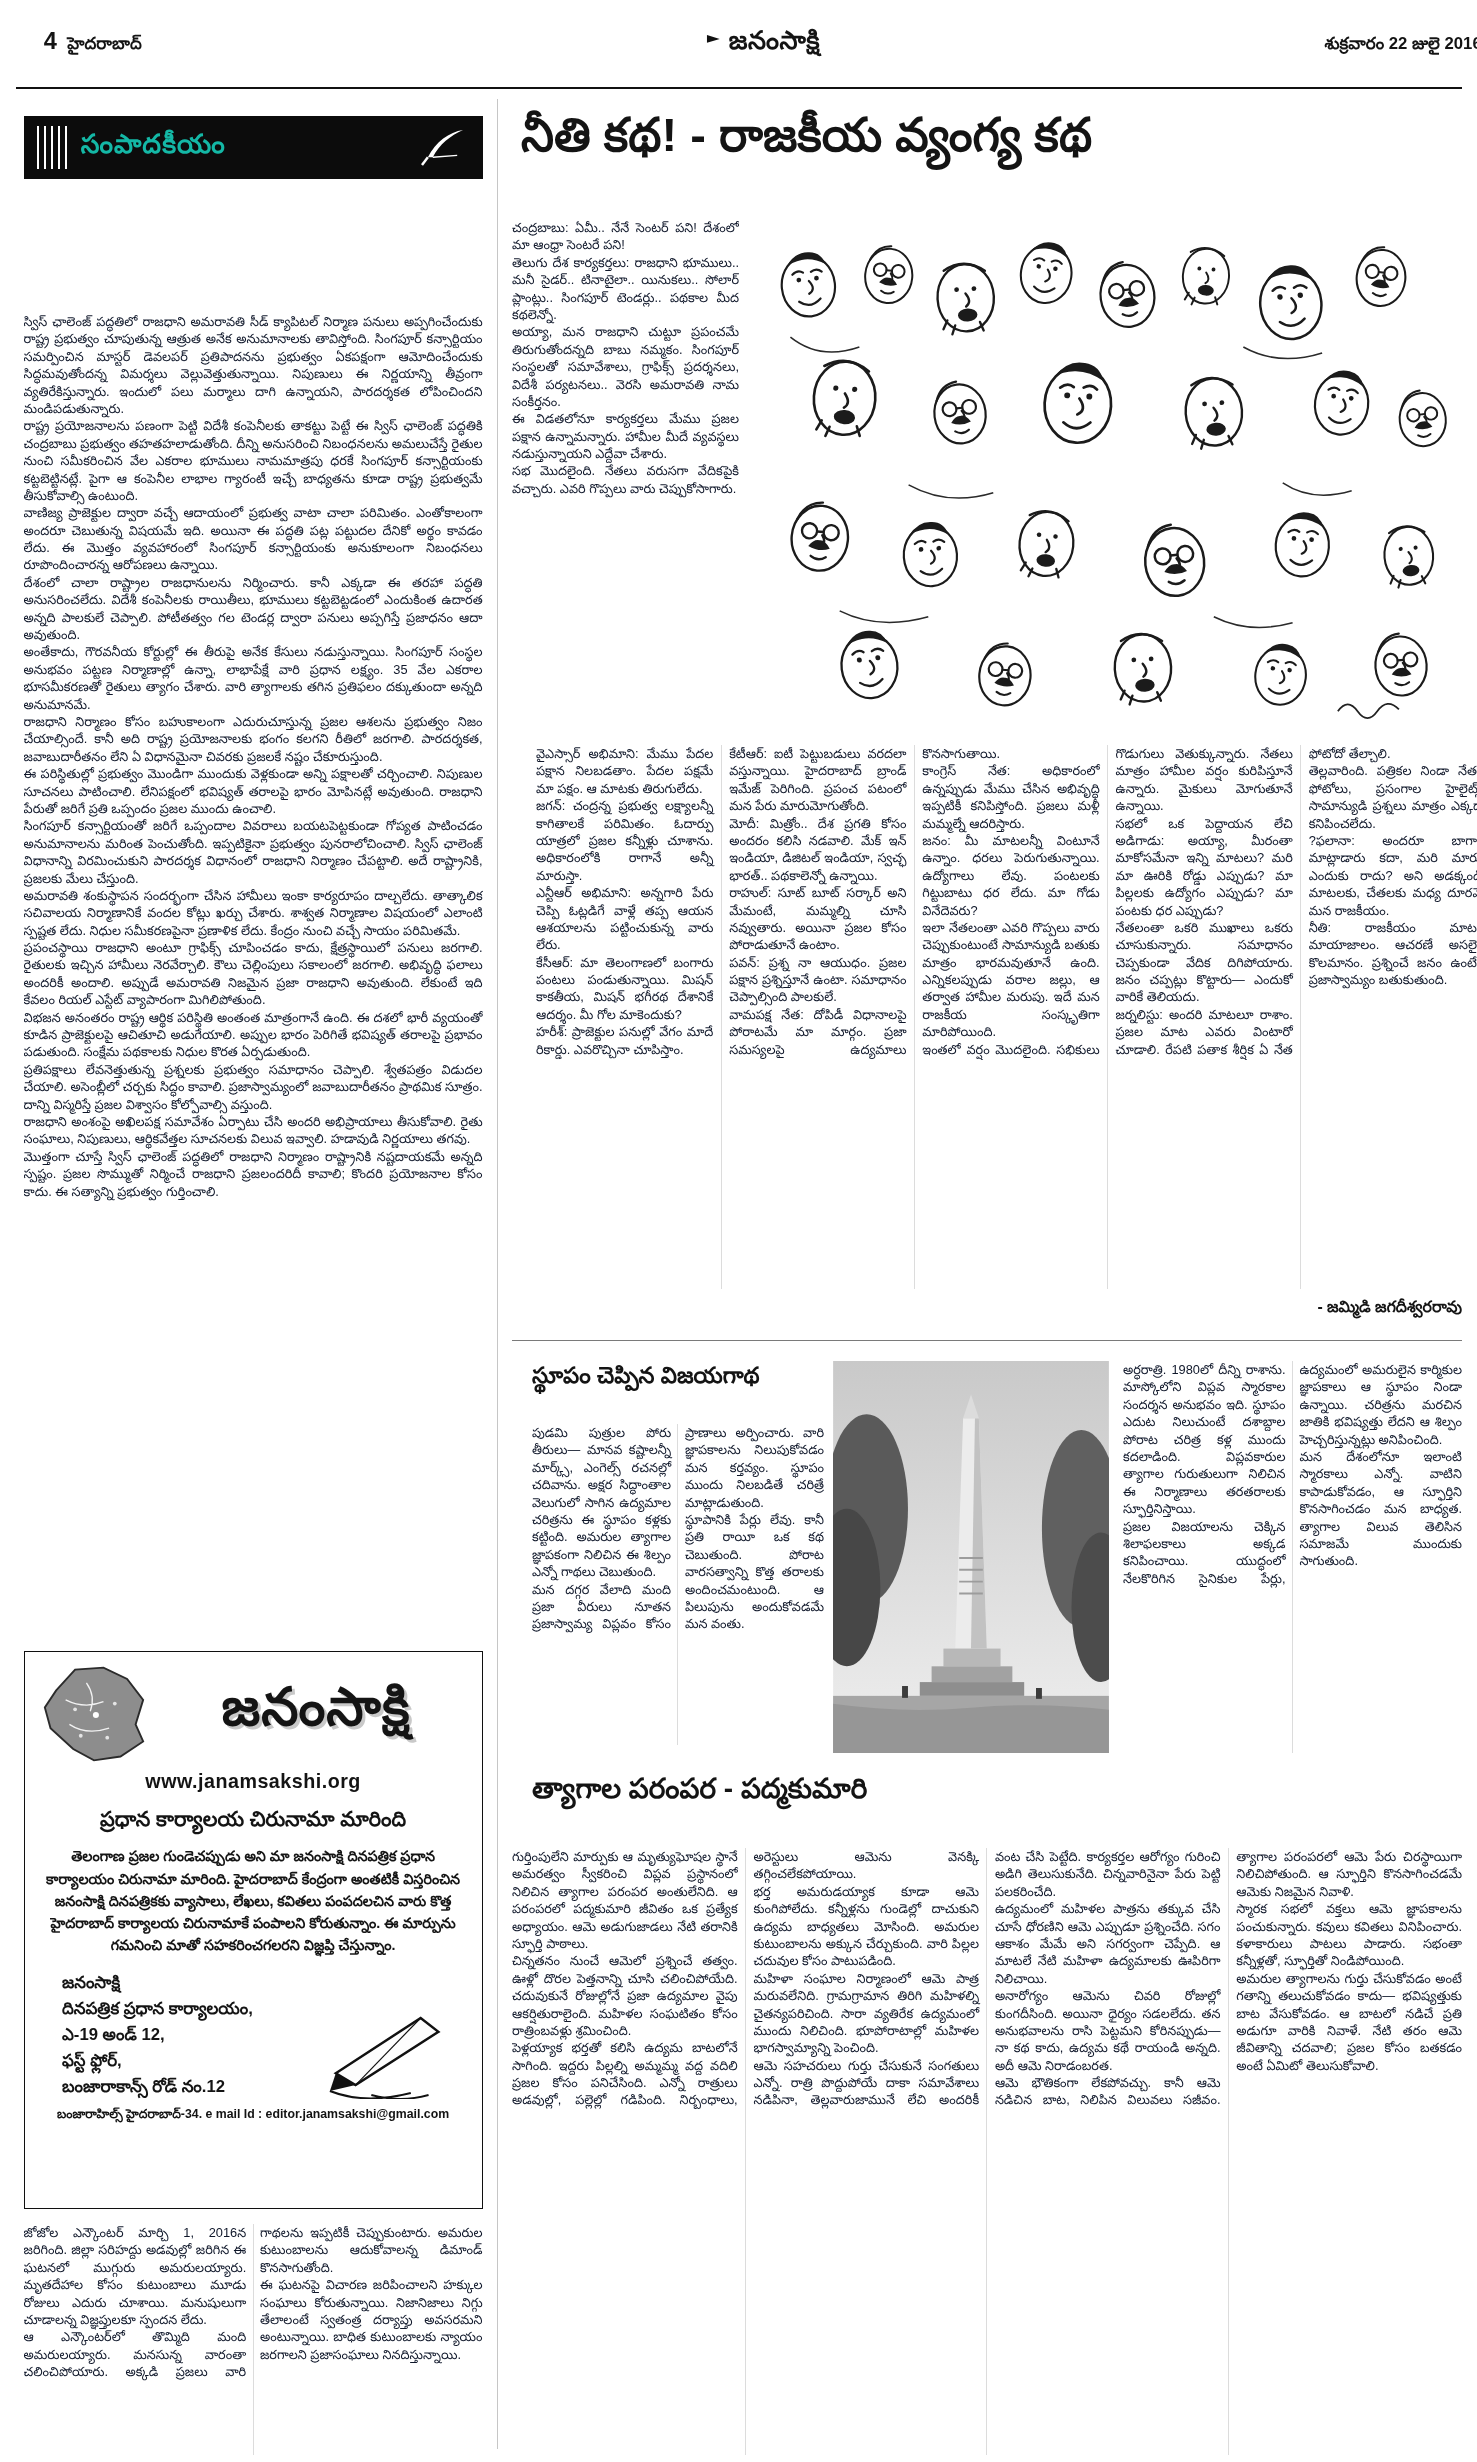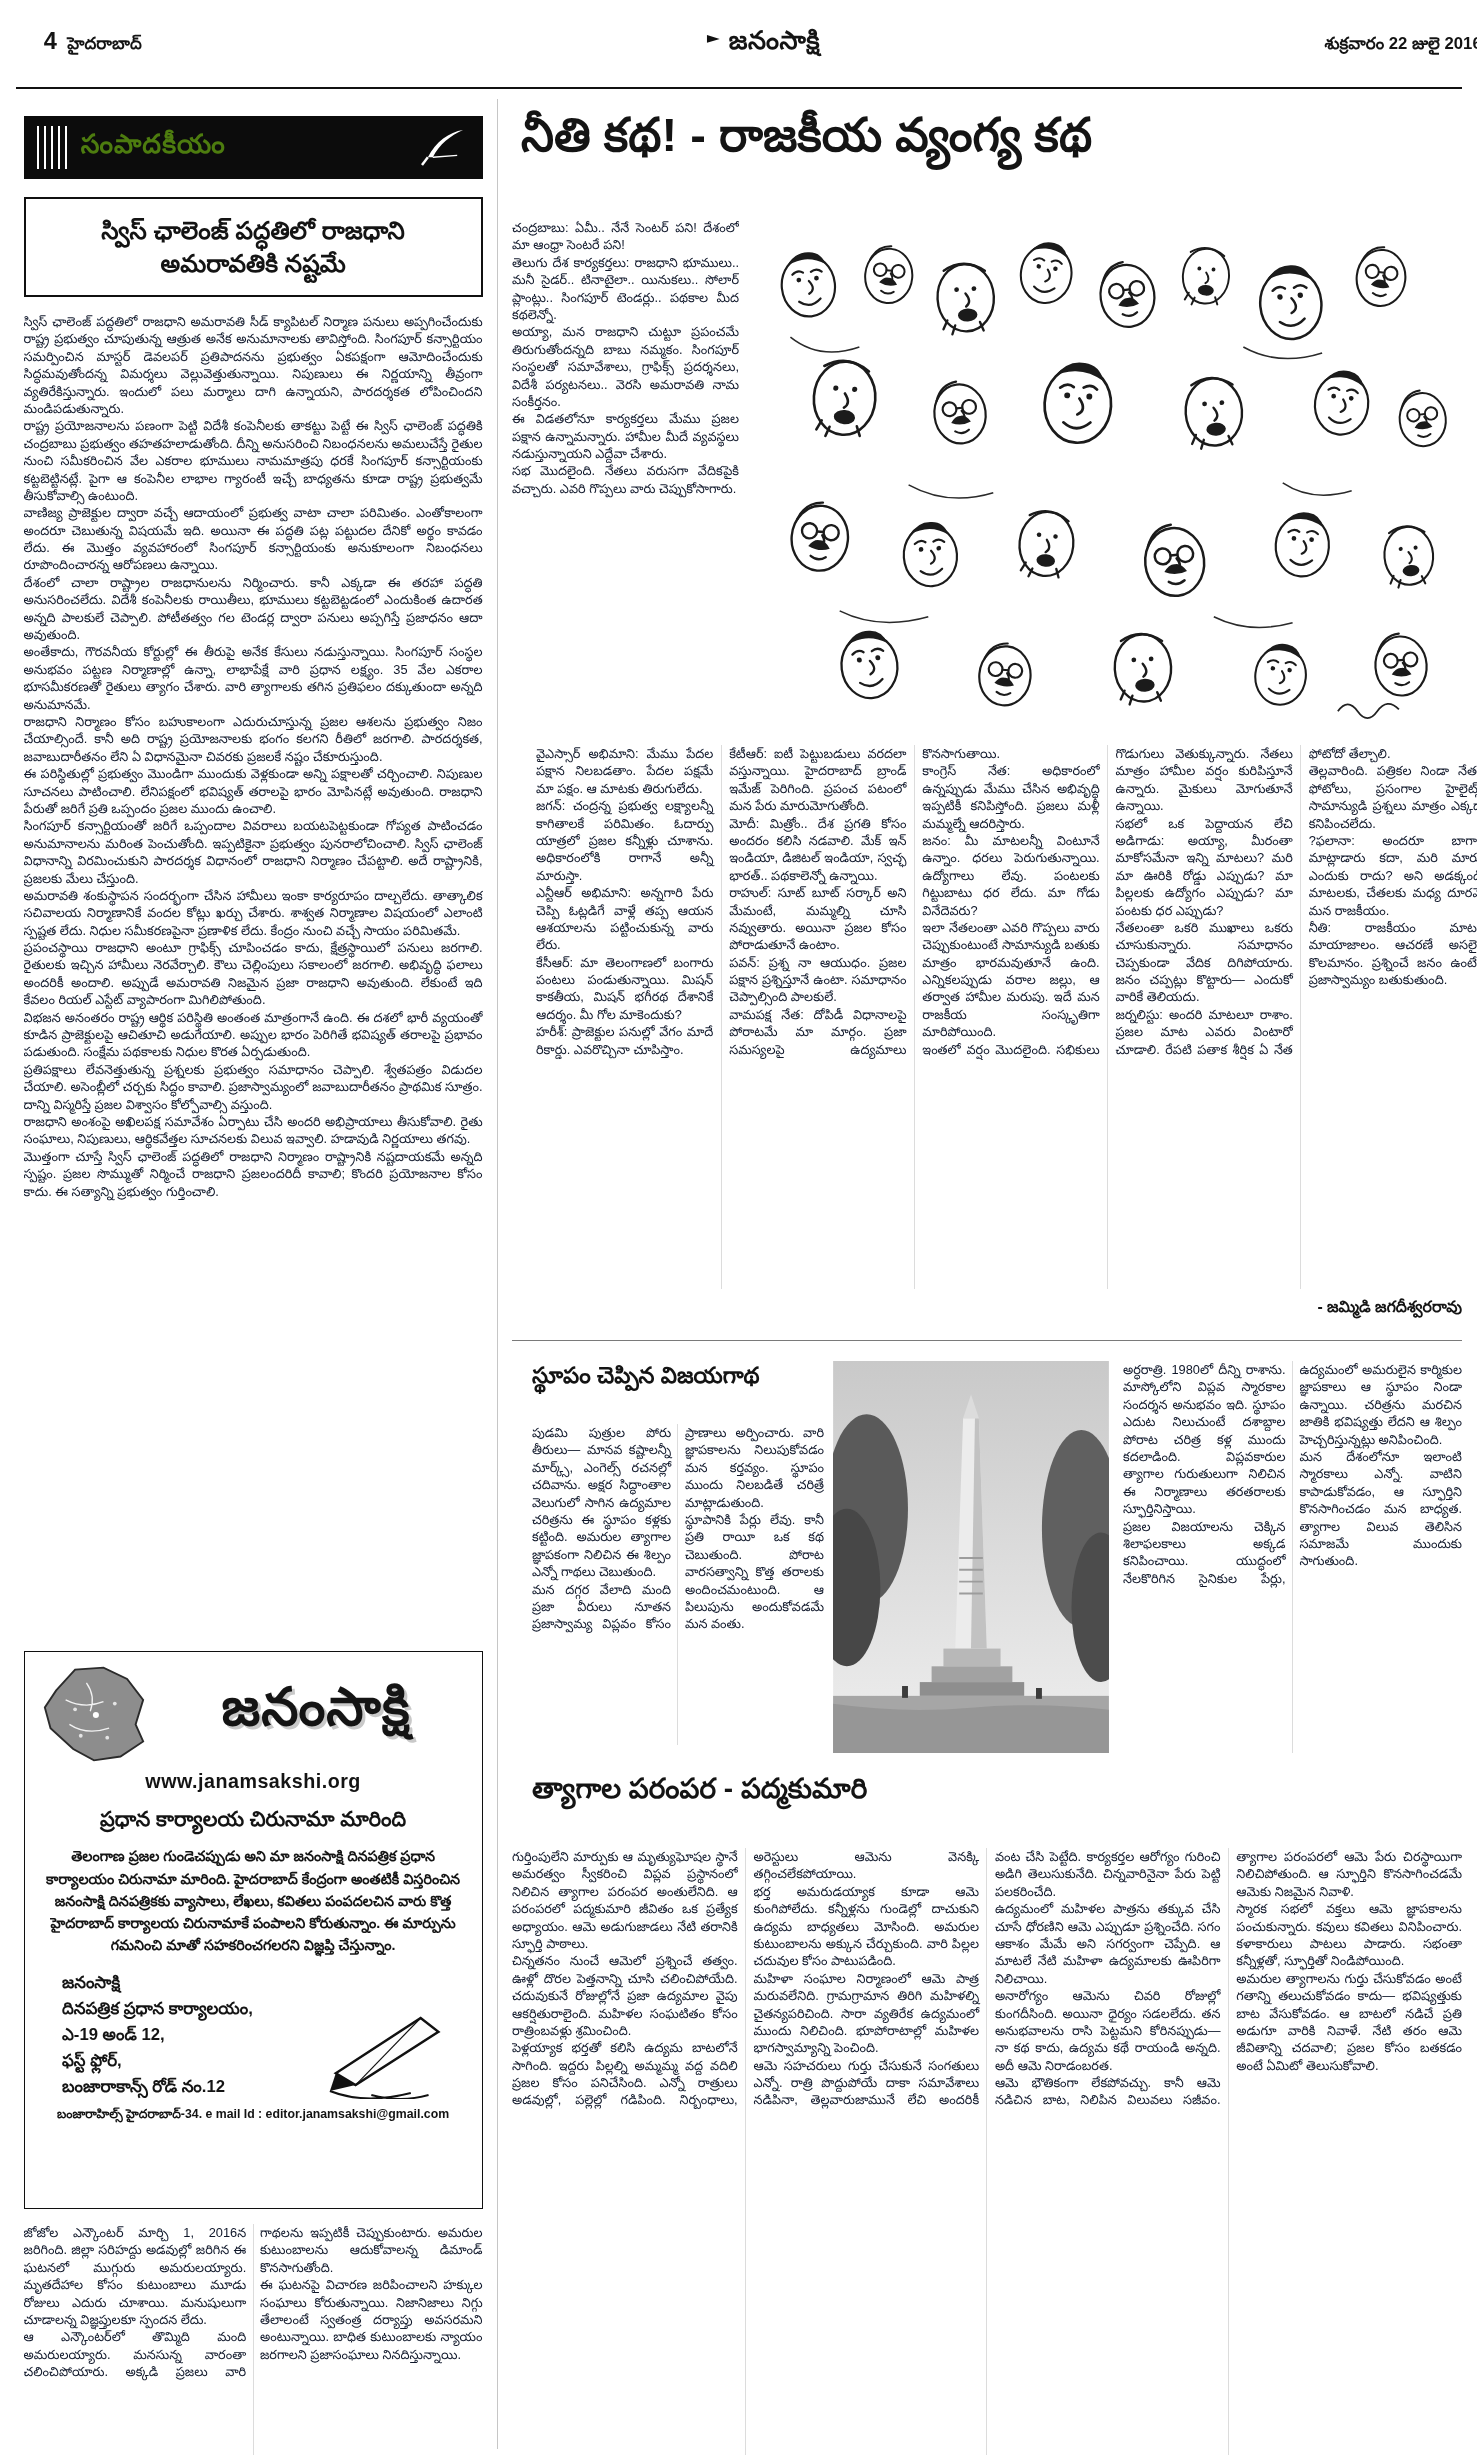--- a/index.html
+++ b/index.html
@@ -24,21 +24,21 @@
   .topbar .ctr { flex:1; text-align:center; font-size:25.6px; font-weight:bold; letter-spacing:0.5px; }
   .topbar .rgt { width:414px; text-align:right; font-size:16.7px; font-weight:bold; }
   .hdr-rule { left:15.8px; top:87px; width:1446px; border-top:2px solid #111; }
   .vrule { left:497px; top:99px; width:0; height:2350px; border-left:1px solid #c6c6c6; }
 
   
   .ed-banner { left:23.6px; top:116px; width:459px; height:63px; background:#0c0c0c;
     display:flex; align-items:center; padding:0 13.8px; }
   .ed-stripes { width:29.6px; height:43px; margin-right:13.8px;
     background:repeating-linear-gradient(90deg,#fff 0 2px,transparent 2px 6.9px); }
-  .ed-label { color:#4d7c0f; font-size:26.6px; font-weight:bold; flex:1; letter-spacing:1px; }
+  .ed-label { color:#14b8a6; font-size:26.6px; font-weight:bold; flex:1; letter-spacing:1px; }
   .ed-hbox { left:23.6px; top:197px; width:459px; height:100px; border:2px solid #101010;
     display:flex; align-items:center; justify-content:center; padding:7.9px 13.8px; }
   .ed-hbox h2 { font-size:24.6px; line-height:1.35; font-weight:bold; text-align:center; }
   .ed-body { left:23.6px; top:313px; width:459px; height:1324px; }
 
   
   .promo { left:23.6px; top:1651px; width:459px; height:558px; border:1.5px solid #101010; padding:9.9px 11.8px; overflow:hidden; }
   .promo-top { display:flex; align-items:center; gap:9.9px; }
   .promo-title { flex:1; text-align:center; font-size:53px; font-weight:800;
     text-shadow:3px 3px 0 #c9c9c9; letter-spacing:1px; }
@@ -90,23 +90,20 @@
   <div class="abs vrule"></div>
 
   <div class="abs ed-banner">
     <div class="ed-stripes"></div>
     <div class="ed-label">సంపాదకీయం</div>
     <svg width="51" height="43" viewBox="0 0 52 44">
       <path d="M46,4 C32,6 18,16 10,32 L15,32 C22,18 33,10 46,4 Z" fill="#fff"></path>
       <path d="M10,32 L4,40" stroke="#fff" stroke-width="2.5" fill="none"></path>
       <path d="M15,32 L40,30" stroke="#fff" stroke-width="1.4" fill="none"></path>
     </svg>
-  </div>
-  <div class="abs ed-hbox">
-    <h2>స్విస్ ఛాలెంజ్ పద్ధతిలో రాజధాని అమరావతికి నష్టమే</h2>
   </div>
   <div class="abs ed-body body-txt just pre">స్విస్ ఛాలెంజ్ పద్ధతిలో రాజధాని అమరావతి సీడ్ క్యాపిటల్ నిర్మాణ పనులు అప్పగించేందుకు రాష్ట్ర ప్రభుత్వం చూపుతున్న ఆత్రుత అనేక అనుమానాలకు తావిస్తోంది. సింగపూర్ కన్సార్టియం సమర్పించిన మాస్టర్ డెవలపర్ ప్రతిపాదనను ప్రభుత్వం ఏకపక్షంగా ఆమోదించేందుకు సిద్ధమవుతోందన్న విమర్శలు వెల్లువెత్తుతున్నాయి. నిపుణులు ఈ నిర్ణయాన్ని తీవ్రంగా వ్యతిరేకిస్తున్నారు. ఇందులో పలు మర్మాలు దాగి ఉన్నాయని, పారదర్శకత లోపించిందని మండిపడుతున్నారు.
 రాష్ట్ర ప్రయోజనాలను పణంగా పెట్టి విదేశీ కంపెనీలకు తాకట్టు పెట్టే ఈ స్విస్ ఛాలెంజ్ పద్ధతికి చంద్రబాబు ప్రభుత్వం తహతహలాడుతోంది. దీన్ని అనుసరించి నిబంధనలను అమలుచేస్తే రైతుల నుంచి సమీకరించిన వేల ఎకరాల భూములు నామమాత్రపు ధరకే సింగపూర్ కన్సార్టియంకు కట్టబెట్టినట్లే. పైగా ఆ కంపెనీల లాభాల గ్యారంటీ ఇచ్చే బాధ్యతను కూడా రాష్ట్ర ప్రభుత్వమే తీసుకోవాల్సి ఉంటుంది.
 వాణిజ్య ప్రాజెక్టుల ద్వారా వచ్చే ఆదాయంలో ప్రభుత్వ వాటా చాలా పరిమితం. ఎంతోకాలంగా అందరూ చెబుతున్న విషయమే ఇది. అయినా ఈ పద్ధతి పట్ల పట్టుదల దేనికో అర్థం కావడం లేదు. ఈ మొత్తం వ్యవహారంలో సింగపూర్ కన్సార్టియంకు అనుకూలంగా నిబంధనలు రూపొందించారన్న ఆరోపణలు ఉన్నాయి.
 దేశంలో చాలా రాష్ట్రాల రాజధానులను నిర్మించారు. కానీ ఎక్కడా ఈ తరహా పద్ధతి అనుసరించలేదు. విదేశీ కంపెనీలకు రాయితీలు, భూములు కట్టబెట్టడంలో ఎందుకింత ఉదారత అన్నది పాలకులే చెప్పాలి. పోటీతత్వం గల టెండర్ల ద్వారా పనులు అప్పగిస్తే ప్రజాధనం ఆదా అవుతుంది.
 అంతేకాదు, గౌరవనీయ కోర్టుల్లో ఈ తీరుపై అనేక కేసులు నడుస్తున్నాయి. సింగపూర్ సంస్థల అనుభవం పట్టణ నిర్మాణాల్లో ఉన్నా, లాభాపేక్షే వారి ప్రధాన లక్ష్యం. 35 వేల ఎకరాల భూసమీకరణతో రైతులు త్యాగం చేశారు. వారి త్యాగాలకు తగిన ప్రతిఫలం దక్కుతుందా అన్నది అనుమానమే.
 రాజధాని నిర్మాణం కోసం బహుకాలంగా ఎదురుచూస్తున్న ప్రజల ఆశలను ప్రభుత్వం నిజం చేయాల్సిందే. కానీ అది రాష్ట్ర ప్రయోజనాలకు భంగం కలగని రీతిలో జరగాలి. పారదర్శకత, జవాబుదారీతనం లేని ఏ విధానమైనా చివరకు ప్రజలకే నష్టం చేకూరుస్తుంది.
 ఈ పరిస్థితుల్లో ప్రభుత్వం మొండిగా ముందుకు వెళ్లకుండా అన్ని పక్షాలతో చర్చించాలి. నిపుణుల సూచనలు పాటించాలి. లేనిపక్షంలో భవిష్యత్ తరాలపై భారం మోపినట్లే అవుతుంది. రాజధాని పేరుతో జరిగే ప్రతి ఒప్పందం ప్రజల ముందు ఉంచాలి.
 సింగపూర్ కన్సార్టియంతో జరిగే ఒప్పందాల వివరాలు బయటపెట్టకుండా గోప్యత పాటించడం అనుమానాలను మరింత పెంచుతోంది. ఇప్పటికైనా ప్రభుత్వం పునరాలోచించాలి. స్విస్ ఛాలెంజ్ విధానాన్ని విరమించుకుని పారదర్శక విధానంలో రాజధాని నిర్మాణం చేపట్టాలి. అదే రాష్ట్రానికి, ప్రజలకు మేలు చేస్తుంది.
 అమరావతి శంకుస్థాపన సందర్భంగా చేసిన హామీలు ఇంకా కార్యరూపం దాల్చలేదు. తాత్కాలిక సచివాలయ నిర్మాణానికే వందల కోట్లు ఖర్చు చేశారు. శాశ్వత నిర్మాణాల విషయంలో ఎలాంటి స్పష్టత లేదు. నిధుల సమీకరణపైనా ప్రణాళిక లేదు. కేంద్రం నుంచి వచ్చే సాయం పరిమితమే.

